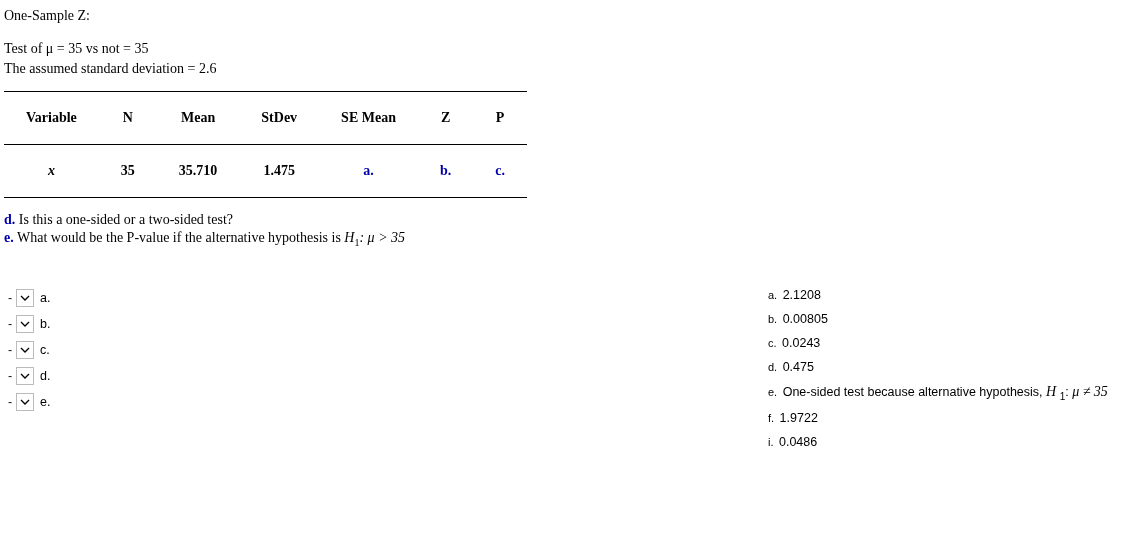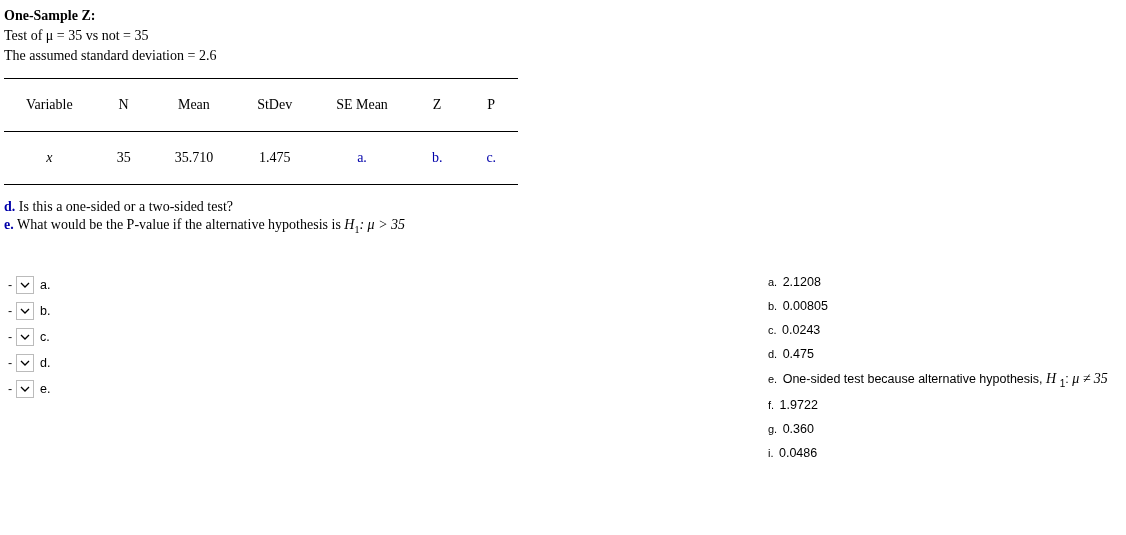--- a/index.html
+++ b/index.html
@@ -3,38 +3,38 @@
   <meta charset="utf-8">
   <style>
     body {
       font-family: "Times New Roman", Times, serif;
       font-size: 14px;
       margin: 0;
       padding: 8px 8px 8px 4px;
       color: #000;
     }
     .title {
-      font-weight: bold;
-      margin-bottom: 4px;
+      font-weight: normal;
+      margin-bottom: 17px;
     }
     .test-info {
       margin-bottom: 4px;
     }
     .table-container {
       margin-top: 14px;
       margin-bottom: 14px;
     }
     table.stat-table {
       border-collapse: collapse;
       border-spacing: 0;
     }
     table.stat-table td, table.stat-table th {
       padding: 18px 22px;
       text-align: center;
-      font-weight: normal;
+      font-weight: bold;
     }
     table.stat-table tr.header-row td {
       border-top: 1px solid #000;
       border-bottom: 1px solid #000;
     }
     table.stat-table tr.data-row td {
       border-bottom: 1px solid #000;
     }
     .var-label {
       font-style: italic;
@@ -223,21 +223,17 @@
     </div>
     <div class="answer-row">
       <span class="ans-letter">e.</span>
       <span>One-sided test because alternative hypothesis, </span><span class="math-italic">H</span><span>&nbsp;</span><span class="sub">1</span><span>: </span><span class="math-italic">μ ≠ 35</span>
     </div>
     <div class="answer-row">
       <span class="ans-letter">f.</span>
       <span>1.9722</span>
     </div>
     <div class="answer-row">
-      <span class="ans-letter">g.</span>
-      <span>0.360</span>
-    </div>
-    <div class="answer-row">
       <span class="ans-letter">i.</span>
       <span>0.0486</span>
     </div>
   </div>
 </div>
 
 </body></html>

